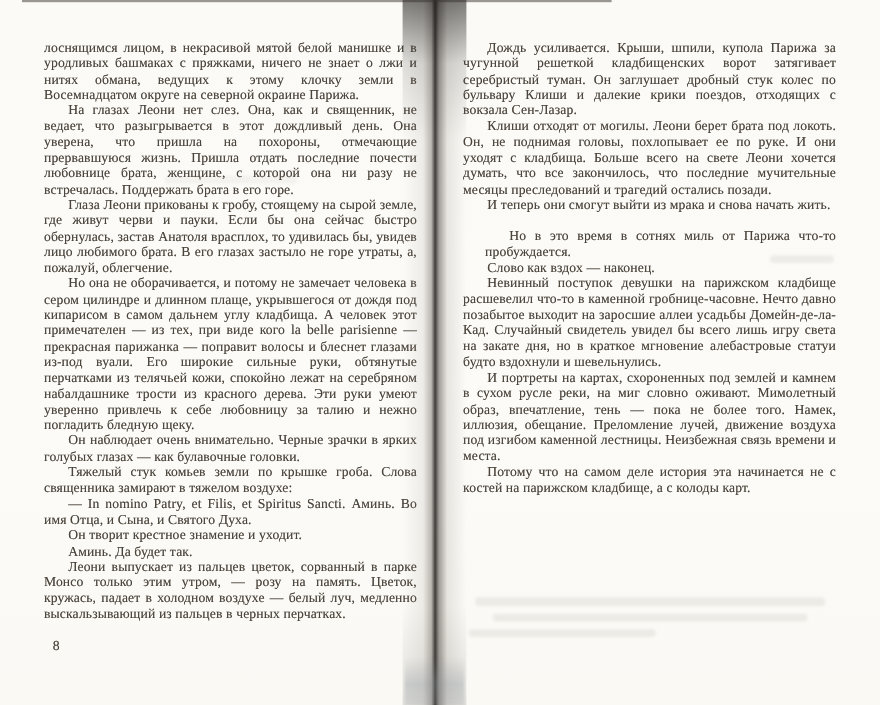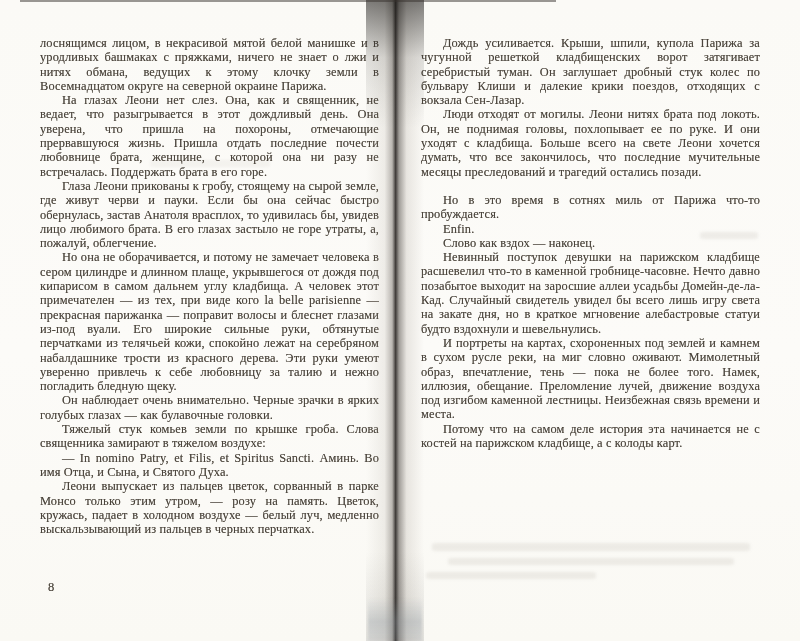--- a/index.html
+++ b/index.html
@@ -28,21 +28,21 @@
     text-shadow: 0 0 0.6px rgba(86, 78, 66, 0.55);
   }
   .text-col.left  { left: 40px;  }
   .text-col.right { left: 421px; }
   .text-col p.para {
     margin: 0;
     text-indent: 22px;
     hyphens: auto;
   }
   .text-col p.para.no-indent { text-indent: 0; }
-  .text-col p.para.gap-before { margin-top: 14px; }
+  .text-col p.para.gap-before { margin-top: 14px; margin-left: 20px; }
   
   .page-number {
     position: absolute;
     left: 48px;
     top: 580px;
     font-size: 12.5px;
     color: #4a443c;
     text-shadow: 0 0 0.6px rgba(86, 78, 66, 0.55);
   }
   
@@ -117,30 +117,32 @@
 <div class="scan">
 
   <div class="text-col left">
       <p class="para no-indent">лоснящимся лицом, в некрасивой мятой белой манишке и в уродливых башмаках с пряжками, ничего не знает о лжи и нитях обмана, ведущих к этому клочку земли в Восемнадцатом округе на северной окраине Парижа.</p>
       <p class="para">На глазах Леони нет слез. Она, как и священник, не ведает, что разыгрывается в этот дождливый день. Она уверена, что пришла на похороны, отмечающие прервавшуюся жизнь. Пришла отдать последние почести любовнице брата, женщине, с которой она ни разу не встречалась. Поддержать брата в его горе.</p>
       <p class="para">Глаза Леони прикованы к гробу, стоящему на сырой земле, где живут черви и пауки. Если бы она сейчас быстро обернулась, застав Анатоля врасплох, то удивилась бы, увидев лицо любимого брата. В его глазах застыло не горе утраты, а, пожалуй, облегчение.</p>
       <p class="para">Но она не оборачивается, и потому не замечает человека в сером цилиндре и длинном плаще, укрывшегося от дождя под кипарисом в самом дальнем углу кладбища. А человек этот примечателен — из тех, при виде кого la belle parisienne — прекрасная парижанка — поправит волосы и блеснет глазами из-под вуали. Его широкие сильные руки, обтянутые перчатками из телячьей кожи, спокойно лежат на серебряном набалдашнике трости из красного дерева. Эти руки умеют уверенно привлечь к себе любовницу за талию и нежно погладить бледную щеку.</p>
       <p class="para">Он наблюдает очень внимательно. Черные зрачки в ярких голубых глазах — как булавочные головки.</p>
       <p class="para">Тяжелый стук комьев земли по крышке гроба. Слова священника замирают в тяжелом воздухе:</p>
       <p class="para">— In nomino Patry, et Filis, et Spiritus Sancti. Аминь. Во имя Отца, и Сына, и Святого Духа.</p>
+      <p class="para">Он творит крестное знамение и уходит.</p>
+      <p class="para">Аминь. Да будет так.</p>
       <p class="para">Леони выпускает из пальцев цветок, сорванный в парке Монсо только этим утром, — розу на память. Цветок, кружась, падает в холодном воздухе — белый луч, медленно выскальзывающий из пальцев в черных перчатках.</p>
     </div>
 
   <div class="page-number">8</div>
 
   <div class="text-col right">
       <p class="para">Дождь усиливается. Крыши, шпили, купола Парижа за чугунной решеткой кладбищенских ворот затягивает серебристый туман. Он заглушает дробный стук колес по бульвару Клиши и далекие крики поездов, отходящих с вокзала Сен-Лазар.</p>
-      <p class="para">Люди отходят от могилы. Леони нитях брата под локоть. Он, не поднимая головы, похлопывает ее по руке. И они уходят с кладбища. Больше всего на свете Леони хочется думать, что все закончилось, что последние мучительные месяцы преследований и трагедий остались позади.</p>
+      <p class="para">Клиши отходят от могилы. Леони берет брата под локоть. Он, не поднимая головы, похлопывает ее по руке. И они уходят с кладбища. Больше всего на свете Леони хочется думать, что все закончилось, что последние мучительные месяцы преследований и трагедий остались позади.</p>
+      <p class="para">И теперь они смогут выйти из мрака и снова начать жить.</p>
       <p class="para gap-before">Но в это время в сотнях миль от Парижа что-то пробуждается.</p>
-      <p class="para">Enfin.</p>
       <p class="para">Слово как вздох — наконец.</p>
       <p class="para">Невинный поступок девушки на парижском кладбище расшевелил что-то в каменной гробнице-часовне. Нечто давно позабытое выходит на заросшие аллеи усадьбы Домейн-де-ла-Кад. Случайный свидетель увидел бы всего лишь игру света на закате дня, но в краткое мгновение алебастровые статуи будто вздохнули и шевельнулись.</p>
       <p class="para">И портреты на картах, схороненных под землей и камнем в сухом русле реки, на миг словно оживают. Мимолетный образ, впечатление, тень — пока не более того. Намек, иллюзия, обещание. Преломление лучей, движение воздуха под изгибом каменной лестницы. Неизбежная связь времени и места.</p>
       <p class="para">Потому что на самом деле история эта начинается не с костей на парижском кладбище, а с колоды карт.</p>
     </div>
 
   <div class="gutter"></div>
   <div class="spine-bottom-edge"></div>
   <div class="top-edge"></div>
 

